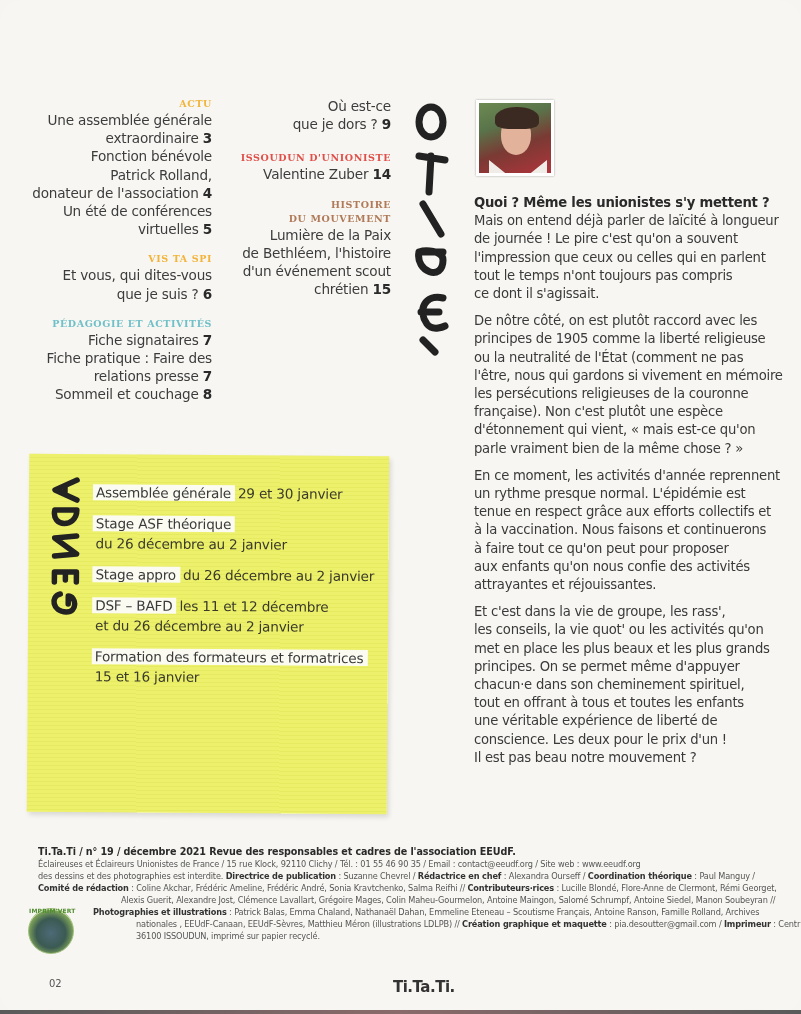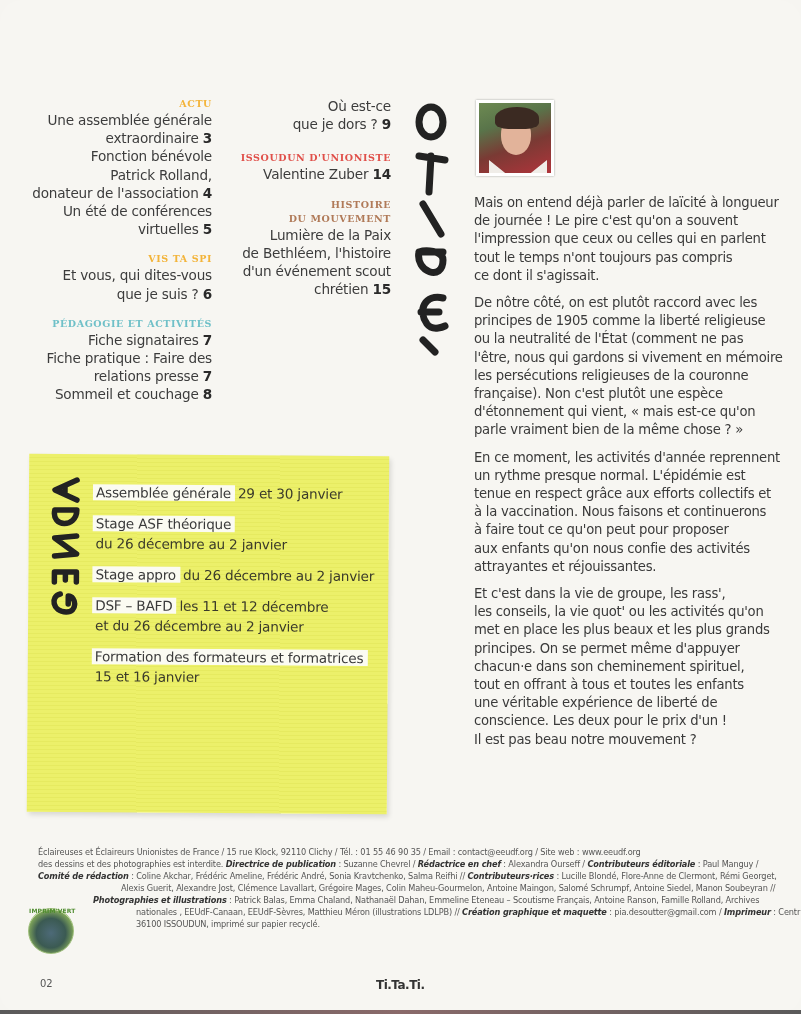--- a/index.html
+++ b/index.html
@@ -77,35 +77,35 @@
   .agenda-item .title {
     background: #fbfbf2; padding: 0 4px 0 3px; color: #3a3a3a;
   }
   .agenda-item .date { margin-left: 3px; }
   .agenda-item .date.newline { display: block; margin-left: 3px; }
 
   
   .colophon { position: absolute; left: 38px; top: 846px; width: 745px; }
   .colo-head { font-size: 9.6px; font-weight: bold; color: #2a2a2a; line-height: 12px; letter-spacing: -0.1px; }
   .colo-line { font-size: 8.2px; color: #555; line-height: 12px; letter-spacing: -0.15px; white-space: nowrap; }
-  .colo-line b { color: #333; font-style: italic; }
+  .colo-line b { color: #333; }
   .colo-line.indent { padding-left: 83px; }
   .colo-line.indent2 { padding-left: 48px; }
   .imprim-logo {
     position: absolute; left: 28px; top: 908px; width: 46px; height: 46px;
     border-radius: 50%; background: radial-gradient(circle at 50% 55%, #4d6a78 0%, #3b5a52 45%, #7fa55a 70%, #cfe0b4 72%, #f2f2ea 100%);
     border: 1px solid #9fbf7d;
   }
   .imprim-logo .txt {
     position: absolute; top: -2px; left: 0; width: 46px; text-align: center;
     font-size: 6px; font-weight: bold; color: #4f8c2f; letter-spacing: 0.2px;
   }
 
-  .footer-page { position: absolute; left: 40px; top: 978px; font-size: 10px; color: #555; }
-  .footer-brand { position: absolute; left: 376px; top: 978px; font-size: 12px; font-weight: bold; color: #333; letter-spacing: -0.5px; }
+  .footer-page { position: absolute; left: 49px; top: 978px; font-size: 10px; color: #555; }
+  .footer-brand { position: absolute; left: 393px; top: 978px; font-size: 15px; font-weight: bold; color: #333; letter-spacing: -0.5px; }
   .bottom-edge { position: absolute; left: 0; top: 1010px; width: 801px; height: 4px; background: linear-gradient(90deg,#5a5a5a,#8a6a6a,#5a5a5a); }
 </style>
 </head>
 <body>
 
 <div class="page">
 
   <div class="toc-col left">
     <div class="toc-section">
       <div class="toc-label" style="color:#f3b43a">ACTU</div>
@@ -171,21 +171,21 @@
   </div>
 
   <div class="photo">
     <div class="collar"></div>
     <div class="face"></div>
     <div class="hair"></div>
   </div>
 
 
   <div class="edito-text">
-    <p><span>Mais on entend déjà parler de laïcité à longueur
+    <p><span class="lead">Quoi ? Même les unionistes s'y mettent ?</span><span>Mais on entend déjà parler de laïcité à longueur
 de journée ! Le pire c'est qu'on a souvent
 l'impression que ceux ou celles qui en parlent
 tout le temps n'ont toujours pas compris
 ce dont il s'agissait.</span></p>
     <p><span>De nôtre côté, on est plutôt raccord avec les
 principes de 1905 comme la liberté religieuse
 ou la neutralité de l'État (comment ne pas
 l'être, nous qui gardons si vivement en mémoire
 les persécutions religieuses de la couronne
 française). Non c'est plutôt une espèce
@@ -239,22 +239,23 @@
       <div class="agenda-item">
         <span class="title">DSF – BAFD</span><span class="date">les 11 et 12 décembre</span><span class="date newline">et du 26 décembre au 2 janvier</span>
       </div>
       <div class="agenda-item">
         <span class="title">Formation des formateurs et formatrices</span><span class="date newline">15 et 16 janvier</span>
       </div>
     </div>
   </div>
 
   <div class="colophon">
+    <div class="colo-head">Ti.Ta.Ti / n° 19 / décembre 2021 Revue des responsables et cadres de l'association EEUdF.</div>
     <div class="colo-line">Éclaireuses et Éclaireurs Unionistes de France / 15 rue Klock, 92110 Clichy / Tél. : 01 55 46 90 35 / Email : contact@eeudf.org / Site web : www.eeudf.org</div>
-    <div class="colo-line"><span>des dessins et des photographies est interdite. </span><b>Directrice de publication</b><span> : Suzanne Chevrel / </span><b>Rédactrice en chef</b><span> : Alexandra Ourseff / </span><b>Contributeurs éditoriale</b><span> : Paul Manguy /</span></div>
+    <div class="colo-line"><span>des dessins et des photographies est interdite. </span><b>Directrice de publication</b><span> : Suzanne Chevrel / </span><b>Rédactrice en chef</b><span> : Alexandra Ourseff / </span><b>Coordination théorique</b><span> : Paul Manguy /</span></div>
     <div class="colo-line"><b>Comité de rédaction</b><span> : Coline Akchar, Frédéric Ameline, Frédéric André, Sonia Kravtchenko, Salma Reifhi // </span><b>Contributeurs·rices</b><span> : Lucille Blondé, Flore-Anne de Clermont, Rémi Georget,</span></div>
     <div class="colo-line indent">Alexis Guerit, Alexandre Jost, Clémence Lavallart, Grégoire Mages, Colin Maheu-Gourmelon, Antoine Maingon, Salomé Schrumpf, Antoine Siedel, Manon Soubeyran //</div>
     <div class="colo-line indent2" style="padding-left:55px"><b>Photographies et illustrations</b><span> : Patrick Balas, Emma Chaland, Nathanaël Dahan, Emmeline Eteneau – Scoutisme Français, Antoine Ranson, Famille Rolland, Archives</span></div>
     <div class="colo-line" style="padding-left:98px"><span>nationales , EEUdF-Canaan, EEUdF-Sèvres, Matthieu Méron (illustrations LDLPB) // </span><b>Création graphique et maquette</b><span> : pia.desoutter@gmail.com / </span><b>Imprimeur</b><span> : Centr'imprim</span></div>
     <div class="colo-line" style="padding-left:98px">36100 ISSOUDUN, imprimé sur papier recyclé.</div>
   </div>
 
   <div class="imprim-logo">
     <div class="txt">IMPRIM'VERT</div>
   </div>

